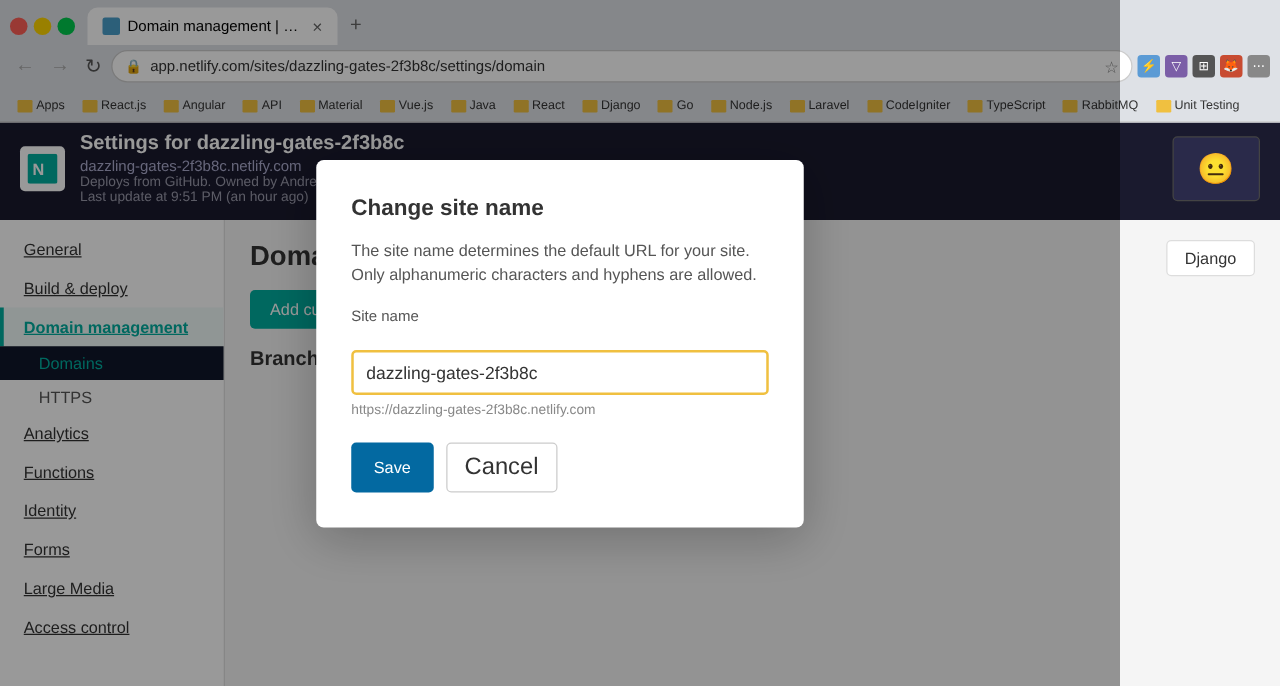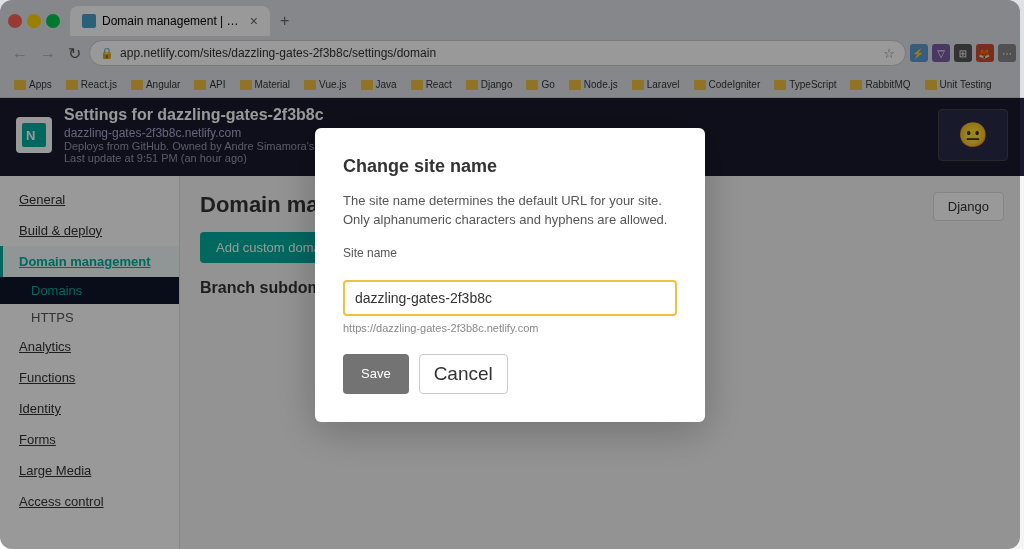--- a/index.html
+++ b/index.html
@@ -54,29 +54,29 @@
     .sidebar-subitem.active { color: #00ad9f; background: #0f172a; }
 
     
     .content { flex: 1; padding: 16px 20px; overflow: auto; position: relative; background: #f5f5f5; }
     .content-title { font-size: 22px; font-weight: 600; color: #333; margin-bottom: 4px; }
     .options-btn { position: absolute; top: 16px; right: 20px; padding: 6px 14px; background: #fff; border: 1px solid #ddd; border-radius: 4px; font-size: 13px; cursor: pointer; color: #333; }
     .add-domain-btn { background: #00ad9f; color: #fff; border: none; padding: 8px 16px; border-radius: 4px; font-size: 13px; cursor: pointer; margin-top: 10px; display: inline-block; }
     .section-title { font-size: 16px; font-weight: 600; color: #333; margin-top: 16px; margin-bottom: 4px; }
 
     
-    .modal-overlay { position: fixed; top: 0; left: 0; width: 1020px; height: 549px; background: rgba(0,0,0,0.4); display: flex; align-items: center; justify-content: center; z-index: 100; border-radius: 12px; }
+    .modal-overlay { position: fixed; top: 0; left: 0; width: 896px; height: 549px; background: rgba(0,0,0,0.4); display: flex; align-items: center; justify-content: center; z-index: 100; }
     .modal { background: #fff; border-radius: 6px; width: 390px; padding: 28px; box-shadow: 0 8px 40px rgba(0,0,0,0.25); }
     .modal-title { font-size: 18px; font-weight: 600; color: #333; margin-bottom: 14px; }
     .modal-desc { font-size: 13px; color: #555; line-height: 1.5; margin-bottom: 16px; }
     .modal-label { font-size: 12px; color: #555; margin-bottom: 20px; }
     .modal-input { width: 100%; padding: 8px 10px; border: 2px solid #f0c040; border-radius: 4px; font-size: 14px; color: #333; outline: none; }
     .modal-hint { font-size: 11px; color: #888; margin-top: 6px; margin-bottom: 20px; }
     .modal-actions { display: flex; gap: 10px; }
-    .btn-save { background: #737373; color: #fff; border: none; padding: 8px 18px; border-radius: 4px; font-size: 13px; cursor: pointer; font-weight: 500; }
+    .btn-save { background: #0369a1; color: #fff; border: none; padding: 8px 18px; border-radius: 4px; font-size: 13px; cursor: pointer; font-weight: 500; }
     .btn-cancel { background: #fff; color: #333; border: 1px solid #ccc; padding: 8px 14px; border-radius: 4px; font-size: 19px; cursor: pointer; }
   </style>
 </head>
 <body>
 
 <div class="browser-chrome">
 
   <div class="browser-titlebar">
     <div style="display:flex;gap:5px;align-items:center;margin-right:6px;">
       <button class="win-btn win-btn-close">×</button>

